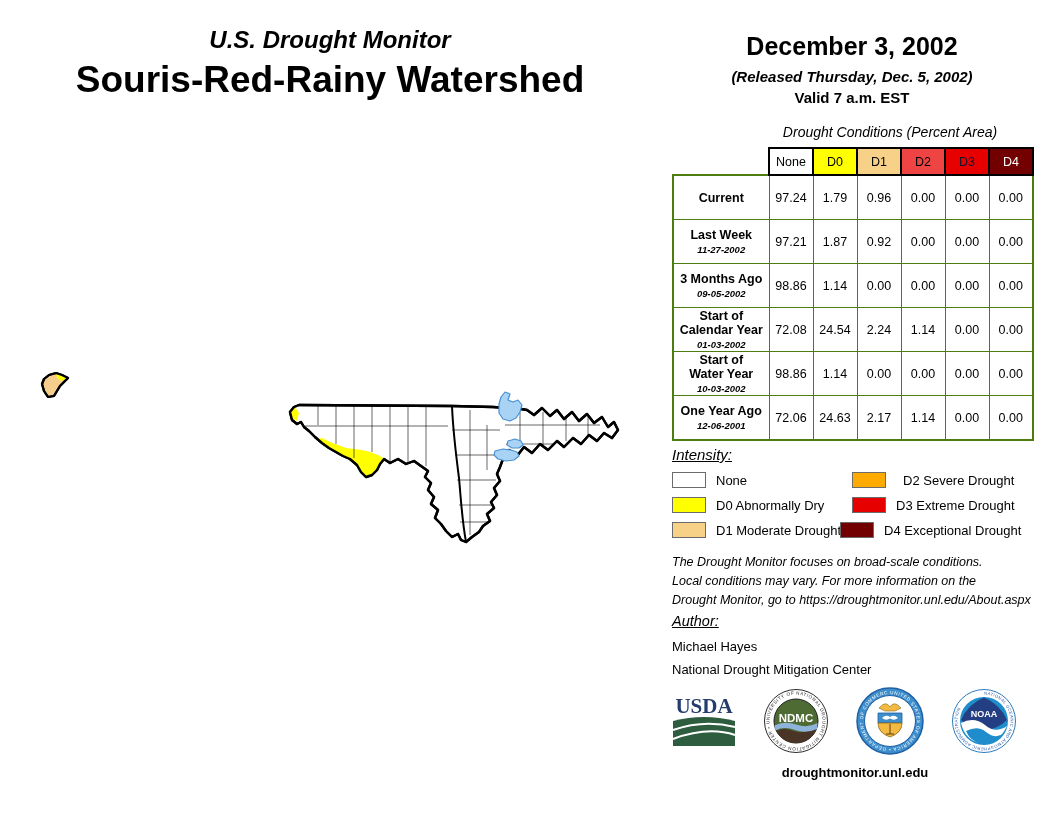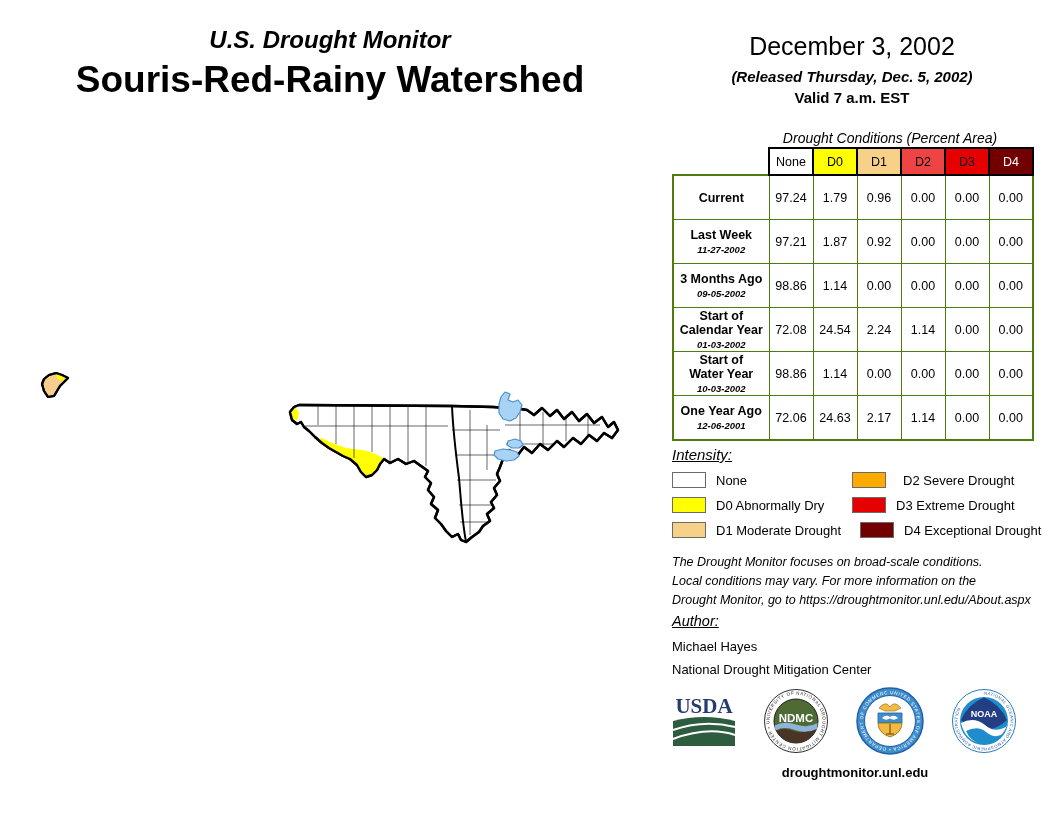--- a/index.html
+++ b/index.html
@@ -5,27 +5,27 @@
   html,body{margin:0;padding:0;background:#fff;}
   #page{position:relative;width:1056px;height:816px;background:#ffffff;overflow:hidden;
         font-family:"Liberation Sans", sans-serif;color:#000;}
 
   
   .title-block{position:absolute;left:0;top:26px;width:660px;text-align:center;}
   .dm-title{font-size:24px;font-weight:bold;font-style:italic;}
   .area-title{font-size:37px;font-weight:bold;margin-top:5px;letter-spacing:0px;}
 
   .date-block{position:absolute;left:672px;top:32px;width:360px;text-align:center;}
-  .date-main{font-size:25px;font-weight:normal;}
+  .date-main{font-size:25px;font-weight:bold;}
   .date-released{font-size:15px;font-weight:bold;font-style:italic;margin-top:7px;}
   .date-valid{font-size:15px;font-weight:bold;margin-top:4px;}
 
   
   .tbl-caption{position:absolute;left:740px;top:124px;width:300px;text-align:center;
-               font-style:italic;font-size:14px;margin-top:6px;}
+               font-style:italic;font-size:14px;}
   table.dm-table{position:absolute;left:672px;top:147px;border-collapse:collapse;}
   .dm-table th,.dm-table td{padding:0;text-align:center;vertical-align:middle;}
   .dm-table col.c-label{width:96px;} .dm-table col.c-val{width:44px;}
   .dm-table thead th{border:2px solid #000;height:25px;font-weight:normal;font-size:12.5px;}
   .dm-table thead th.blank{border:none;background:#fff;}
   .dm-table tbody td{border:1px solid #4d7c0f;height:43px;font-size:12.5px;}
   .dm-table tbody tr:first-child td{border-top-width:2px;}
   .dm-table tbody tr:last-child td{border-bottom-width:2px;}
   .dm-table tbody td:first-child{border-left-width:2px;}
   .dm-table tbody td:last-child{border-right-width:2px;}
@@ -189,21 +189,21 @@
         <span class="legend-label">D1 Moderate Drought</span>
       </div>
       <div class="legend-item" style="left:180px;top:0;gap:7px;">
         <span class="swatch" style="background-color: rgb(255, 170, 0);"></span>
         <span class="legend-label">D2 Severe Drought</span>
       </div>
       <div class="legend-item" style="left:180px;top:25px;">
         <span class="swatch" style="background-color: rgb(230, 0, 0);"></span>
         <span class="legend-label">D3 Extreme Drought</span>
       </div>
-      <div class="legend-item" style="left:188px;top:50px;">
+      <div class="legend-item" style="left:168px;top:50px;">
         <span class="swatch" style="background-color: rgb(115, 0, 0);"></span>
         <span class="legend-label">D4 Exceptional Drought</span>
       </div>
     </div>
   </div>
 
   <div class="disclaimer">
     <div>The Drought Monitor focuses on broad-scale conditions.</div>
     <div>Local conditions may vary. For more information on the</div>
     <div>Drought Monitor, go to https://droughtmonitor.unl.edu/About.aspx</div>

